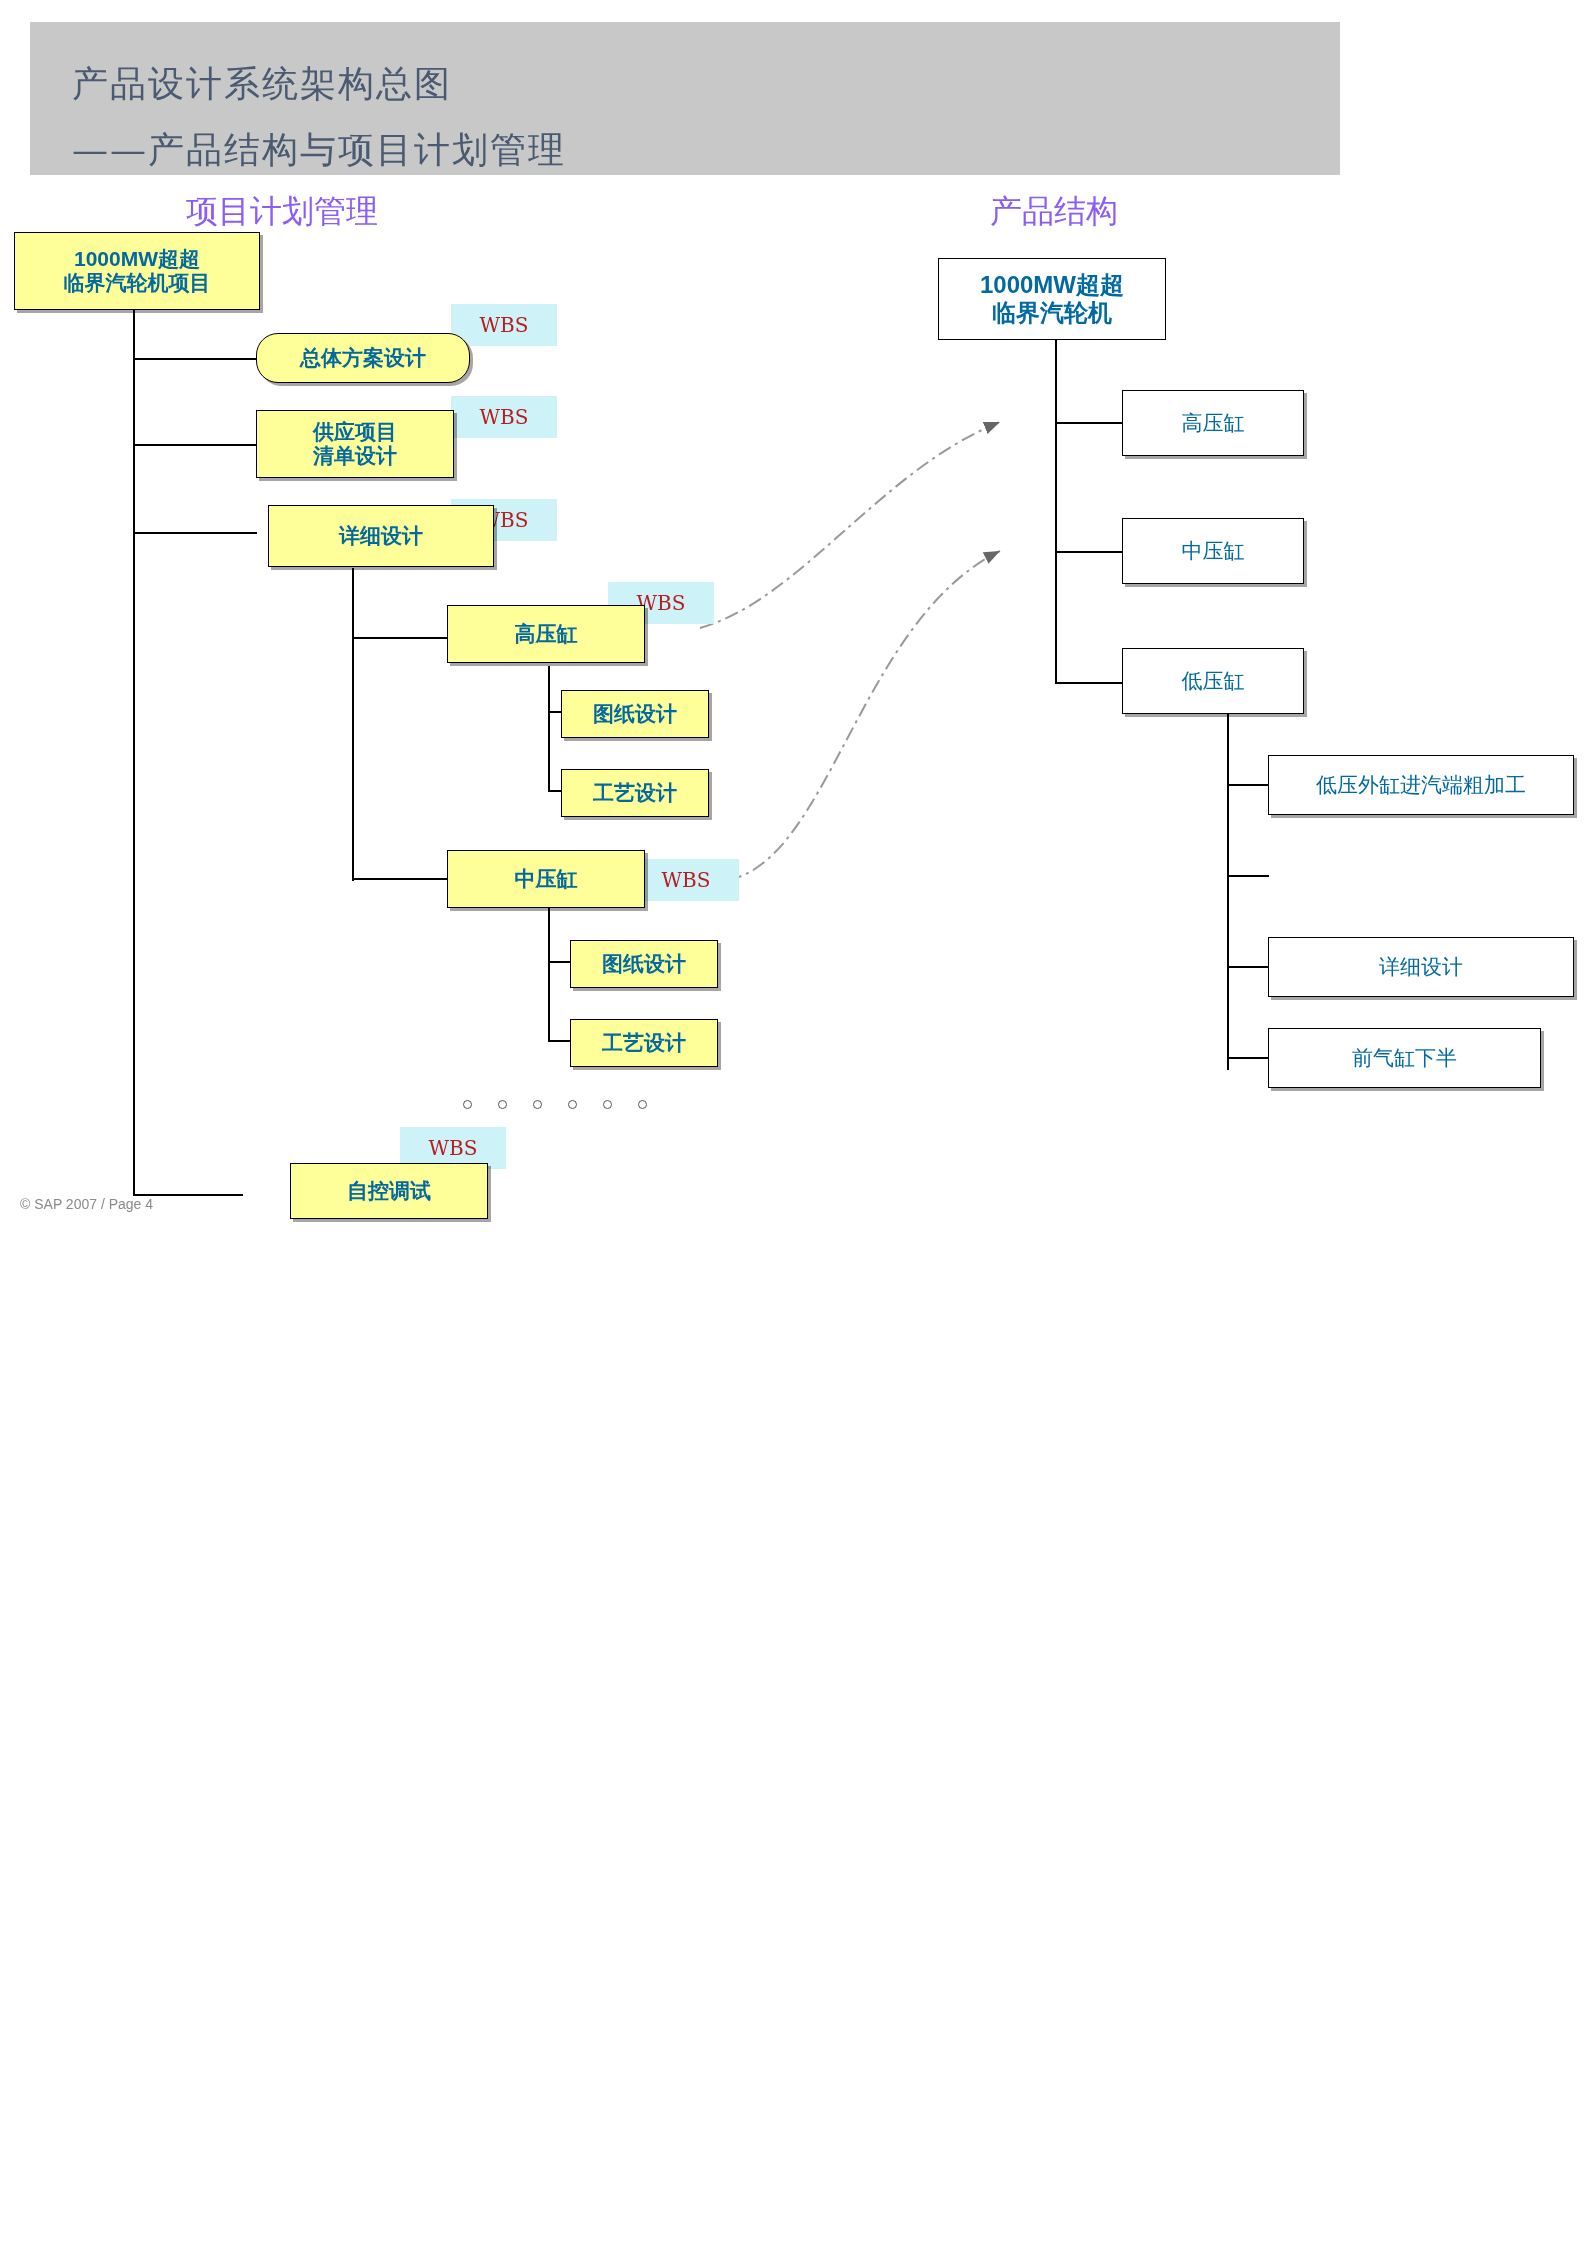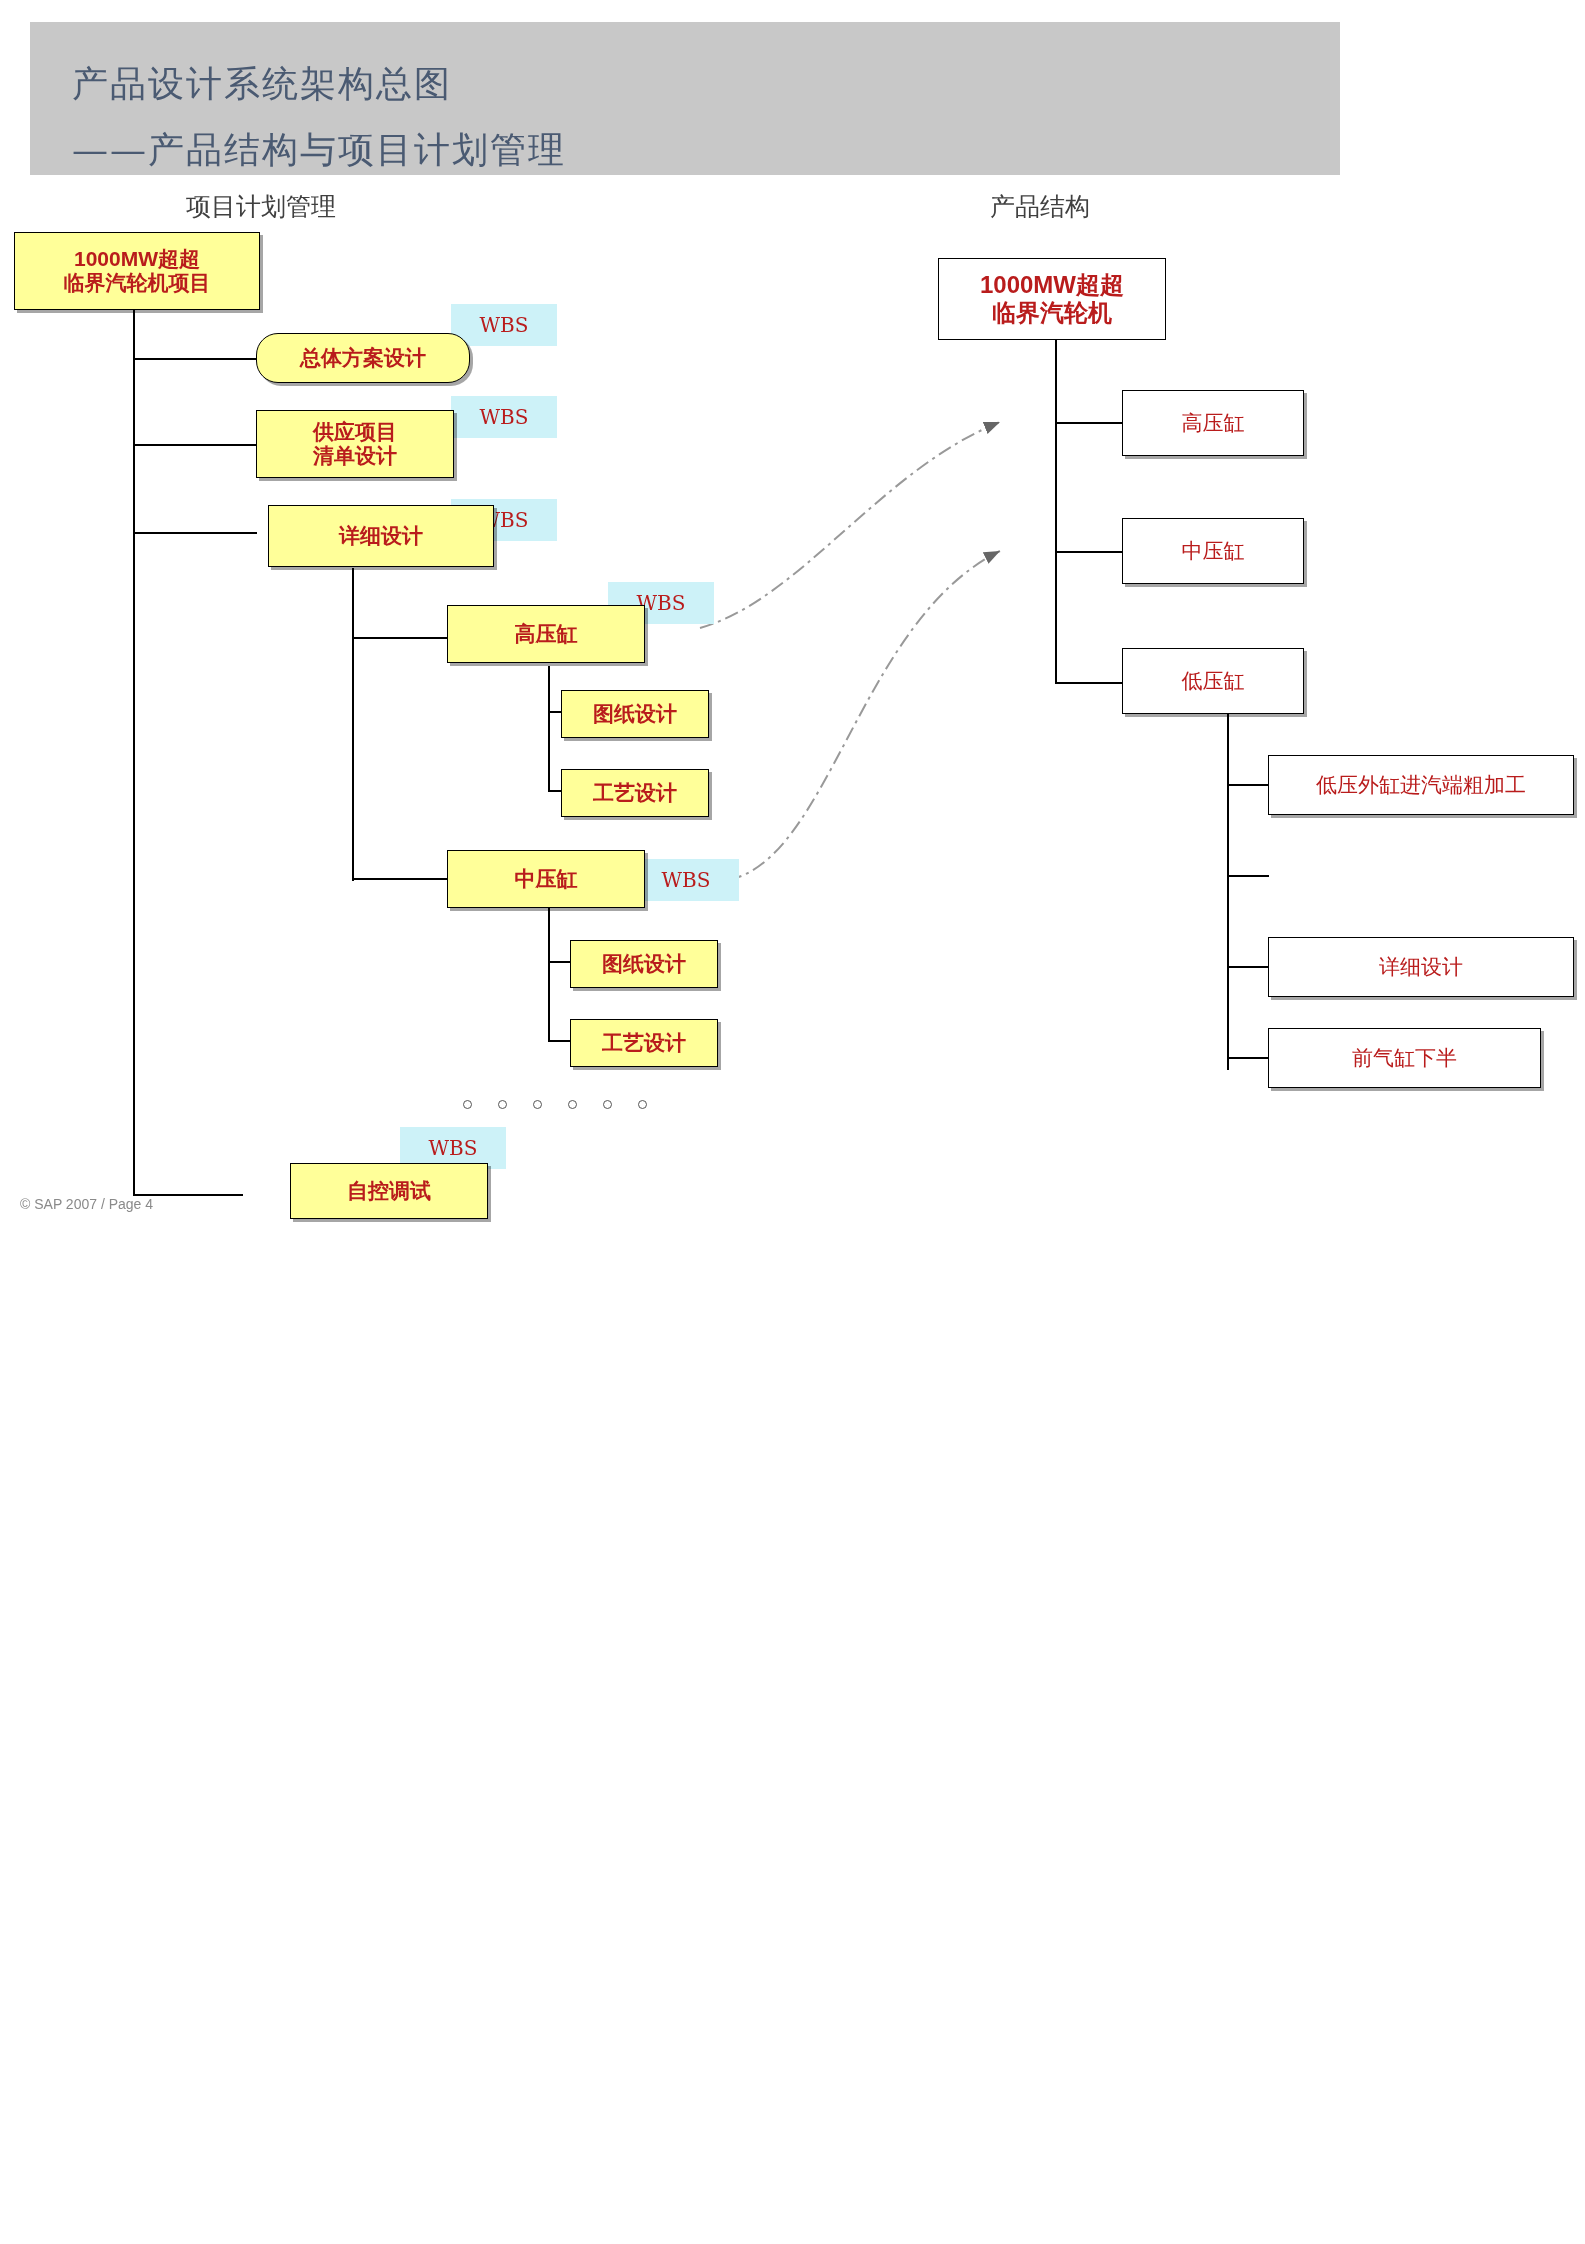--- a/index.html
+++ b/index.html
@@ -38,38 +38,38 @@
     letter-spacing: 2px;
     white-space: nowrap;
   }
   .title-line1 { top: 38px; }
   .title-line2 { top: 104px; }
 
   
   .col-head {
     position: absolute;
     font-family: "DejaVu Serif", serif;
-    font-size: 25px;
-    color: #404040;
+    font-size: 32px;
+    color: #8b5cf6;
     white-space: nowrap;
   }
   #head-left  { left: 186px; top: 190px; }
   #head-right { left: 990px; top: 190px; }
 
   
   .node {
     position: absolute;
     box-sizing: border-box;
     display: flex;
     align-items: center;
     justify-content: center;
     text-align: center;
     font-size: 21px;
     line-height: 1.15;
-    color: #b91c1c;
+    color: #0369a1;
     border: 1px solid #000;
     background: #fff;
     z-index: 5;
   }
   .node.yellow {
     background: #ffff99;
     font-weight: bold;
     box-shadow: 3px 3px 0 rgba(0,0,0,0.35);
   }
   .node.white {

